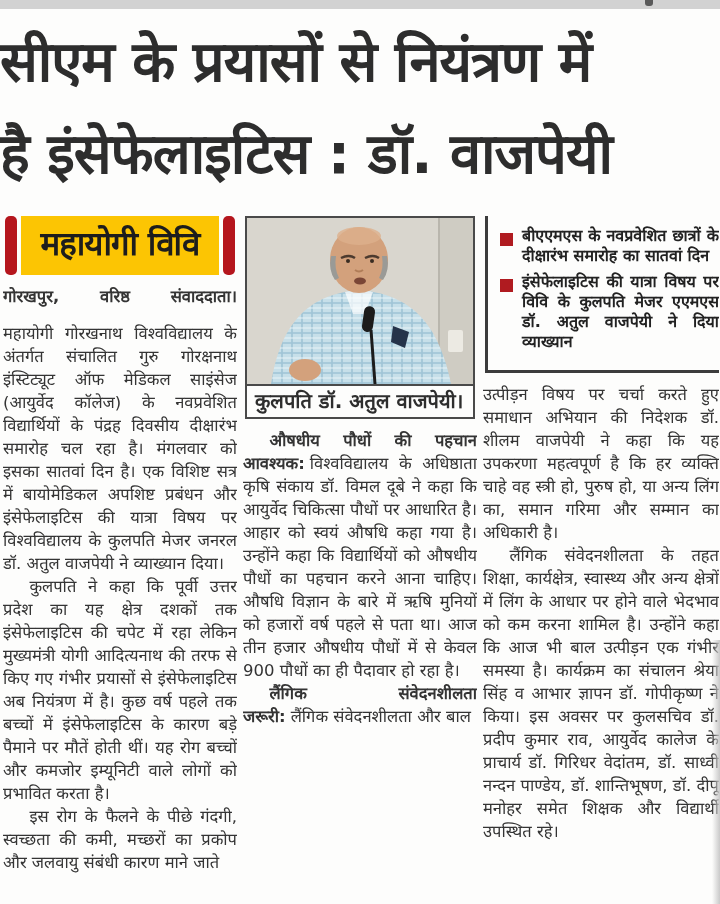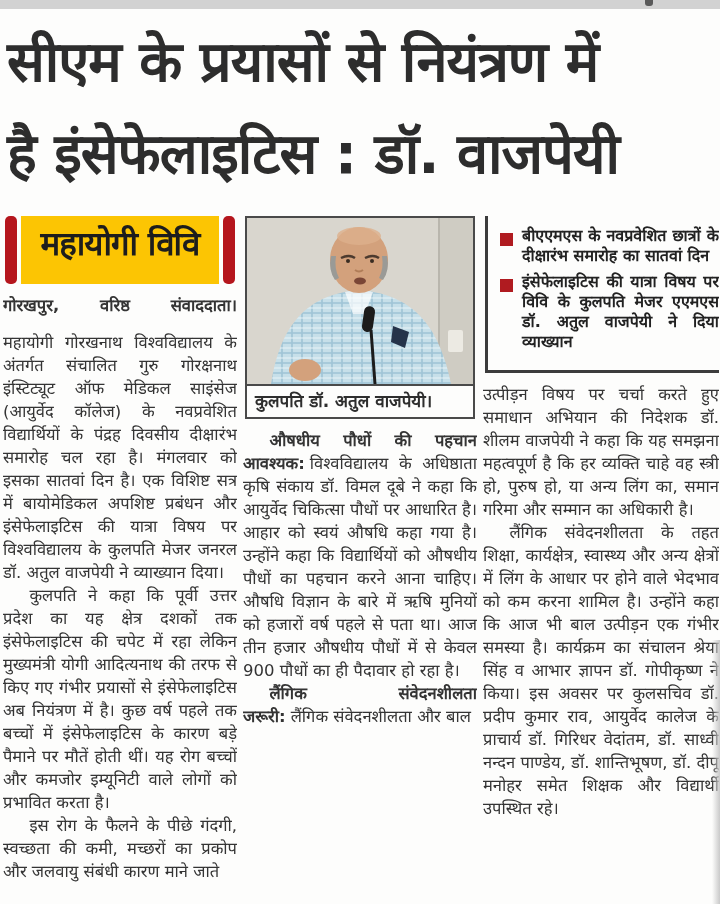--- a/index.html
+++ b/index.html
@@ -17,51 +17,51 @@
     width:720px;height:904px;
     background:#fdfdfc;
     overflow:hidden;
     font-family:"DejaVu Sans","Liberation Sans",sans-serif;
     color:var(--body-ink);
   }
   
   .top-strip{position:absolute;top:0;left:0;width:720px;height:9px;background:#d2d2d2;}
   .top-strip .mark{position:absolute;top:0;left:645px;width:8px;height:6px;background:#5a5a5a;border-radius:0 0 3px 3px;}
   
-  .headline{padding:16px 4px 6px 7px;color:var(--headline-ink);}
+  .headline{padding:16px 4px 6px 0;color:var(--headline-ink);}
   .headline .hl{
     font-size:56px;font-weight:700;line-height:92px;
     letter-spacing:-1px;white-space:nowrap;
   }
   
   .columns{
     display:grid;grid-template-columns:234px 234px 236px;
     column-gap:6px;padding:6px 3px 0 3px;
     height:690px;overflow:hidden;
   }
   .col{overflow:hidden;}
   .body-text{font-size:16.5px;line-height:23px;text-align:justify;color:var(--body-ink);}
   .para{text-align:justify;}
   .para.indent{text-indent:1.6em;}
   .lead{font-weight:700;margin-right:.3em;}
   
-  .badge-row{display:flex;align-items:stretch;gap:4px;margin:4px 2px 10px 2px;height:68px;}
+  .badge-row{display:flex;align-items:stretch;gap:4px;margin:4px 2px 10px 2px;height:59px;}
   .badge-bar{width:12px;background:var(--badge-red);border-radius:5px;flex:none;}
   .badge-label{
     flex:1;background:var(--badge-yellow);color:#1d1d1d;
     font-weight:700;font-size:33px;line-height:56px;text-align:center;
     letter-spacing:-1px;
   }
   .byline{font-weight:700;text-align:justify;text-align-last:justify;margin-bottom:14px;}
   
   .photo-frame{border:2px solid #4a4a4a;margin:4px 2px 0 2px;}
   .photo-frame svg{display:block;width:100%;height:166px;}
   .caption-box{
     border:2px solid #4a4a4a;border-top:none;margin:0 2px 10px 2px;
-    padding:4px 8px;font-size:17px;font-weight:600;color:#2e2e2e;
+    padding:4px 8px;font-size:20px;font-weight:600;color:#2e2e2e;
   }
   
   .highlights{
     border-left:3px solid var(--rule-dark);
     border-bottom:3px solid var(--rule-dark);
     padding:10px 0 12px 12px;margin:4px 0 10px 2px;
   }
   .hl-item{display:flex;gap:9px;margin-bottom:6px;}
   .hl-sq{width:13px;height:13px;background:var(--bullet-red);flex:none;margin-top:7px;}
   .hl-text{font-size:16px;line-height:20px;font-weight:700;color:#222;}
@@ -147,20 +147,20 @@
       <div class="highlights">
         <div class="hl-item">
           <span class="hl-sq"></span>
           <span class="hl-text">बीएएमएस के नवप्रवेशित छात्रों के दीक्षारंभ समारोह का सातवां दिन</span>
         </div>
         <div class="hl-item">
           <span class="hl-sq"></span>
           <span class="hl-text">इंसेफेलाइटिस की यात्रा विषय पर विवि के कुलपति मेजर एएमएस डॉ. अतुल वाजपेयी ने दिया व्याख्यान</span>
         </div>
       </div>
-      <div class="para">उत्पीड़न विषय पर चर्चा करते हुए समाधान अभियान की निदेशक डॉ. शीलम वाजपेयी ने कहा कि यह समझना महत्वपूर्ण है कि हर व्यक्ति चाहे वह स्त्री हो, पुरुष हो, या अन्य लिंग का, समान गरिमा और सम्मान का अधिकारी है।</div>
+      <div class="para">उत्पीड़न विषय पर चर्चा करते हुए समाधान अभियान की निदेशक डॉ. शीलम वाजपेयी ने कहा कि यह उपकरणा महत्वपूर्ण है कि हर व्यक्ति चाहे वह स्त्री हो, पुरुष हो, या अन्य लिंग का, समान गरिमा और सम्मान का अधिकारी है।</div>
       <div class="para indent">लैंगिक संवेदनशीलता के तहत शिक्षा, कार्यक्षेत्र, स्वास्थ्य और अन्य क्षेत्रों में लिंग के आधार पर होने वाले भेदभाव को कम करना शामिल है। उन्होंने कहा कि आज भी बाल उत्पीड़न एक गंभीर समस्या है। कार्यक्रम का संचालन श्रेया सिंह व आभार ज्ञापन डॉ. गोपीकृष्ण ने किया। इस अवसर पर कुलसचिव डॉ. प्रदीप कुमार राव, आयुर्वेद कालेज के प्राचार्य डॉ. गिरिधर वेदांतम, डॉ. साध्वी नन्दन पाण्डेय, डॉ. शान्तिभूषण, डॉ. दीपू मनोहर समेत शिक्षक और विद्यार्थी उपस्थित रहे।</div>
     </div>
 
   </div>
 
   <div class="edge-shadow"></div>
 </div>
 
 </body></html>

